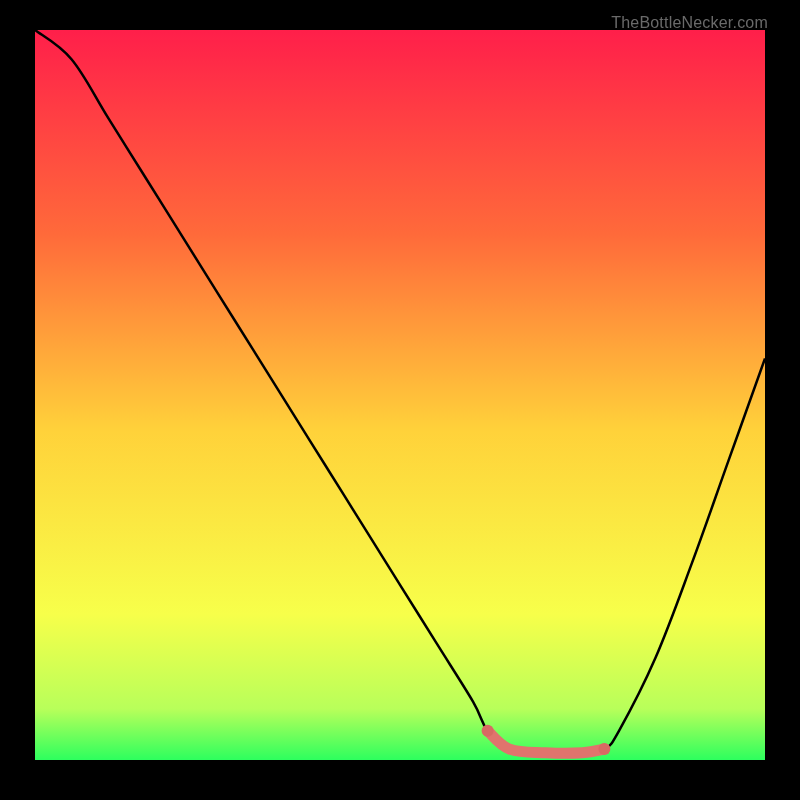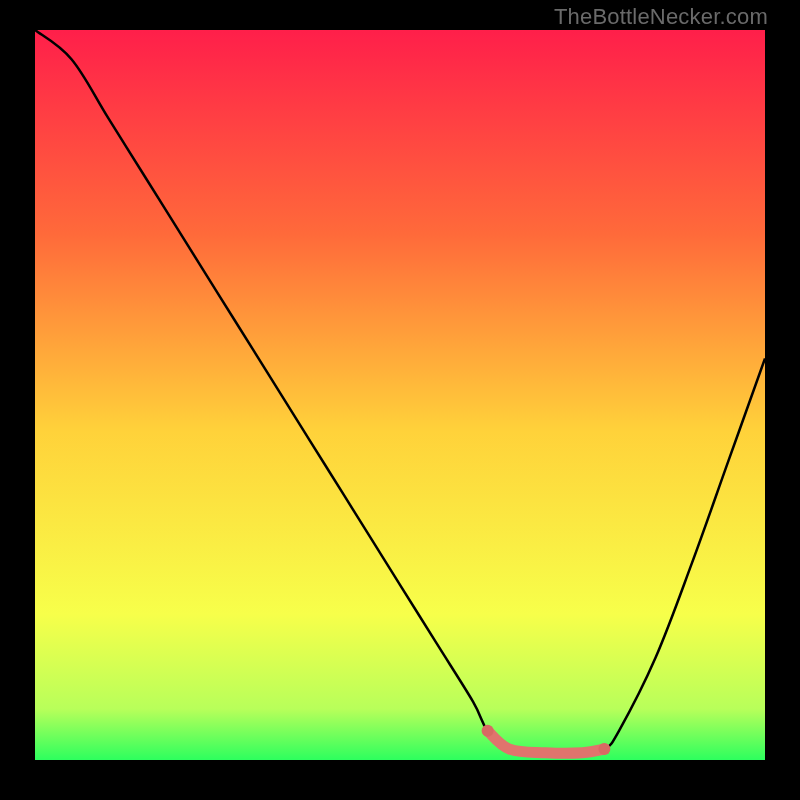--- a/index.html
+++ b/index.html
@@ -21,24 +21,24 @@
   }
   .gradient {
     position: absolute;
     left: 0;
     top: 0;
     width: 100%;
     height: 100%;
   }
   .watermark {
     position: absolute;
-    top: 4px;
+    top: 14px;
     right: 32px;
     color: #6a6a6a;
-    font-size: 22px;
+    font-size: 16px;
     font-weight: 500;
     letter-spacing: 0.2px;
   }
   svg.curve {
     position: absolute;
     left: 0;
     top: 0;
     width: 100%;
     height: 100%;
     overflow: visible;

